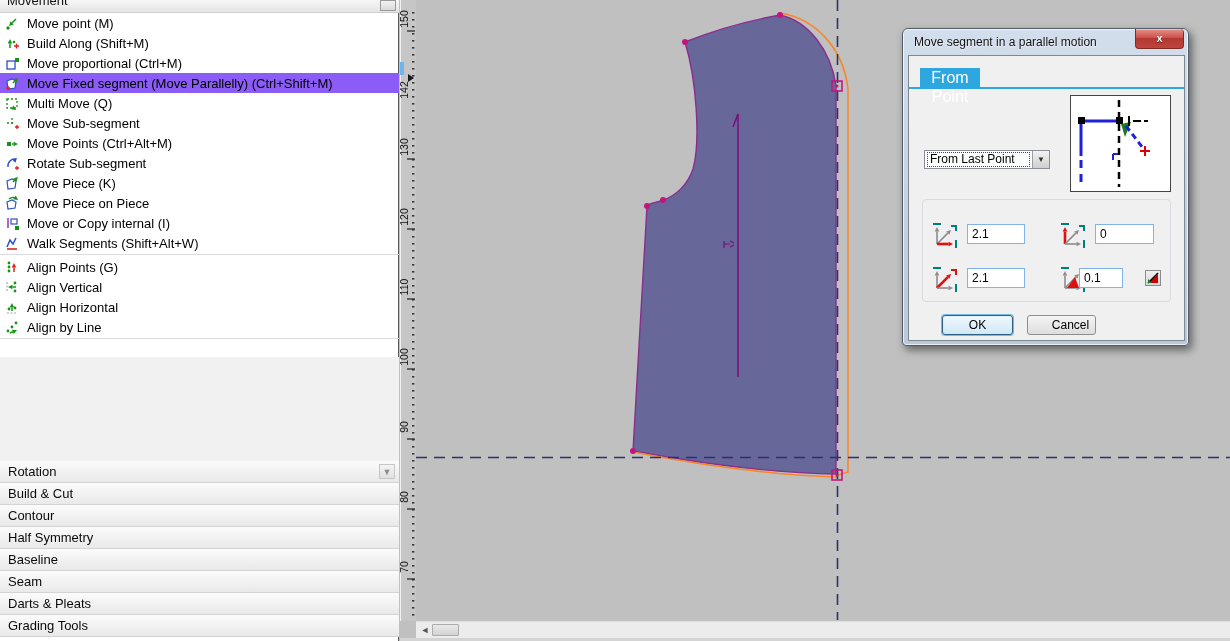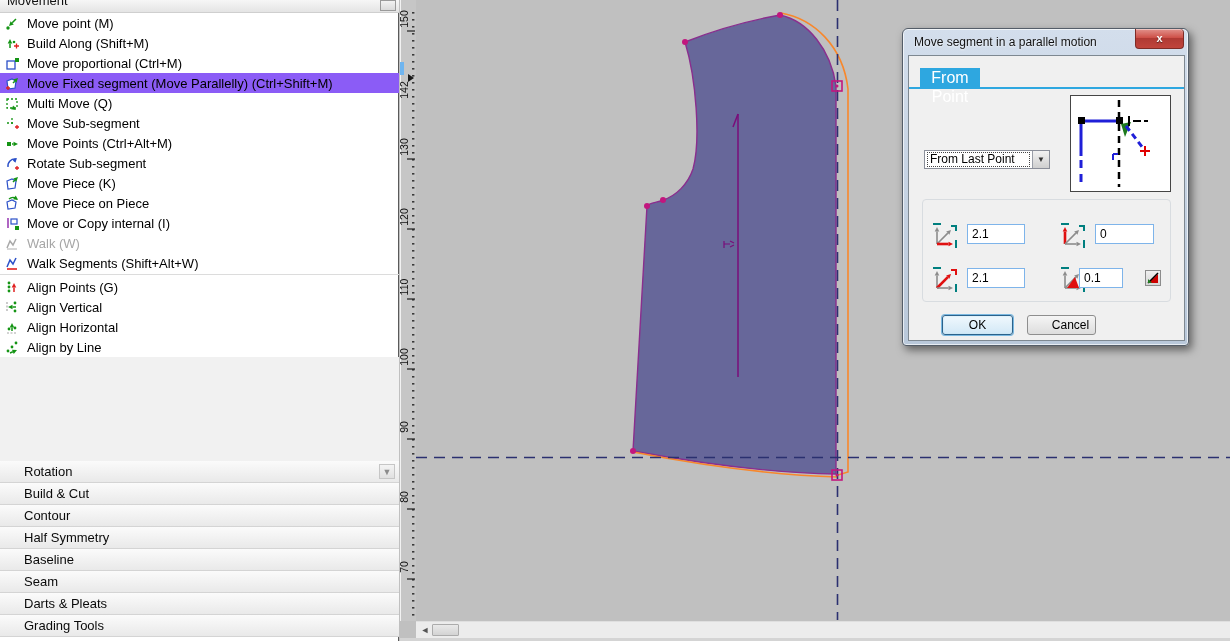--- a/index.html
+++ b/index.html
@@ -33,21 +33,21 @@
   .menu-item .mi-icon{width:16px;height:16px;margin:0 7px 0 4px;flex:0 0 16px;}
   .menu-item .mi-label{font-size:13px;color:#000;}
   .menu-item.selected{background:#8b5cf6;}
   .menu-item.disabled .mi-label{color:#A6A6A6;}
   .menu-sep{height:2px;border-top:1px solid #DCDCDC;margin:1px 0 0 0;}
   #panel-empty{
     position:absolute;left:0;top:357px;width:399px;height:104px;background:#F1F1F1;
   }
   #section-list{position:absolute;left:0;top:461px;width:399px;}
   .section-row{
-    position:relative;height:22px;line-height:22px;padding-left:24px;box-sizing:border-box;
+    position:relative;height:22px;line-height:22px;padding-left:8px;box-sizing:border-box;
     background:linear-gradient(#FBFBFB,#E9E9E9);
     border-bottom:1px solid #D4D4D4;font-size:13px;color:#0A0A0A;cursor:default;
   }
   .section-row .sec-arrow{
     position:absolute;right:4px;top:3px;width:16px;height:15px;text-align:center;
     color:#8C8C8C;font-size:9px;line-height:15px;
     background:linear-gradient(#F4F4F4,#E0E0E0);border:1px solid #C6C6C6;box-sizing:border-box;
   }
   
   #canvas-area{position:absolute;left:400px;top:0;width:830px;height:641px;background:#C0C0C0;}
@@ -231,27 +231,20 @@
           </svg></span>
         <span class="mi-label">Move Piece on Piece</span>
       </div>
       <div class="menu-item">
         <span class="mi-icon"><svg width="16" height="16" viewBox="0 0 16 16">
             <line x1="4" y1="3" x2="4" y2="13" stroke="#8E24AA" stroke-width="1.4"></line>
             <rect x="7" y="4" width="6" height="5" fill="none" stroke="#2B50C8" stroke-width="1.2"></rect>
             <rect x="11" y="11" width="4" height="4" fill="#149414"></rect>
           </svg></span>
         <span class="mi-label">Move or Copy internal (I)</span>
-      </div>
-      <div class="menu-item disabled">
-        <span class="mi-icon"><svg width="16" height="16" viewBox="0 0 16 16">
-            <path d="M3 13 L6 6 L9 10 L12 4" fill="none" stroke="#A8A8A8" stroke-width="1.5"></path>
-            <line x1="3" y1="14" x2="13" y2="14" stroke="#C0C0C0" stroke-width="1.3"></line>
-          </svg></span>
-        <span class="mi-label">Walk (W)</span>
       </div>
       <div class="menu-item">
         <span class="mi-icon"><svg width="16" height="16" viewBox="0 0 16 16">
             <path d="M3 12 L6 5 L9 9 L12 3" fill="none" stroke="#2B50C8" stroke-width="1.5"></path>
             <line x1="3" y1="14" x2="13" y2="14" stroke="#E02020" stroke-width="1.6"></line>
           </svg></span>
         <span class="mi-label">Walk Segments (Shift+Alt+W)</span>
       </div>
       <div class="menu-sep"></div>
       <div class="menu-item">

